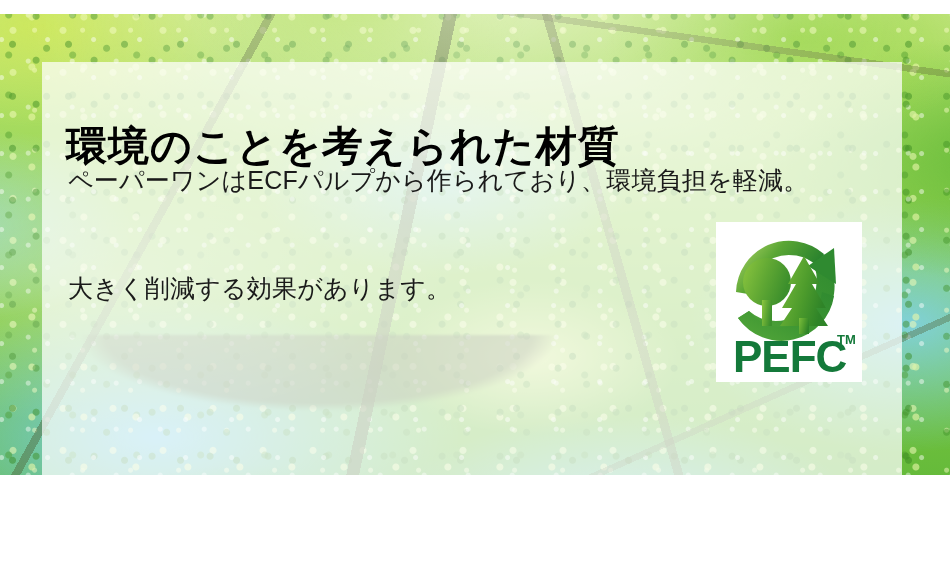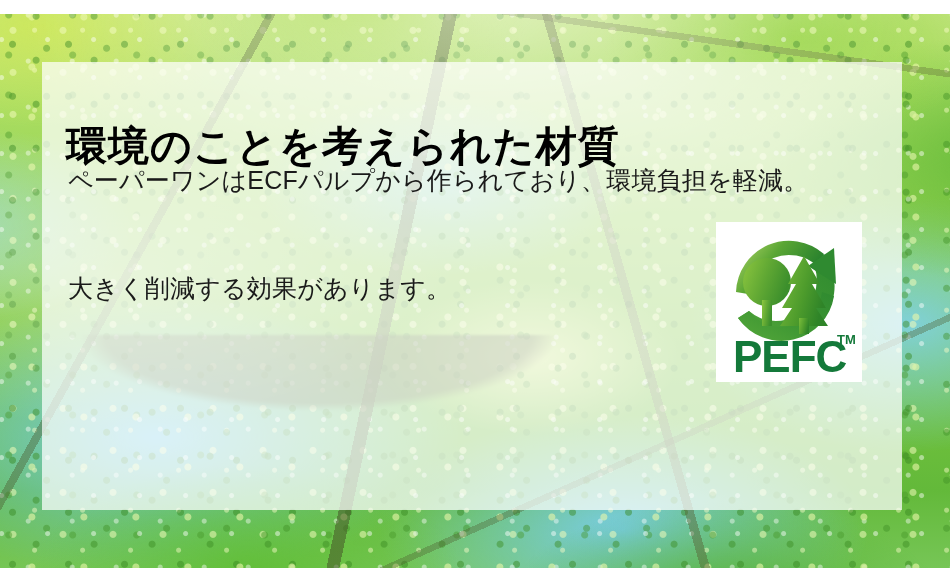--- a/index.html
+++ b/index.html
@@ -7,21 +7,21 @@
   body{
     width:950px;height:588px;
     background:#ffffff;
     font-family:"Liberation Sans","DejaVu Sans",sans-serif;
     overflow:hidden;
   }
 
   
   .canvas{
     position:relative;
-    width:950px;height:588px;
+    width:950px;height:475px;
     background:#ffffff;
     overflow:hidden;
   }
 
   
   .photo{
     position:absolute;
     left:0;top:14px;
     width:950px;height:554px;
     overflow:hidden;

